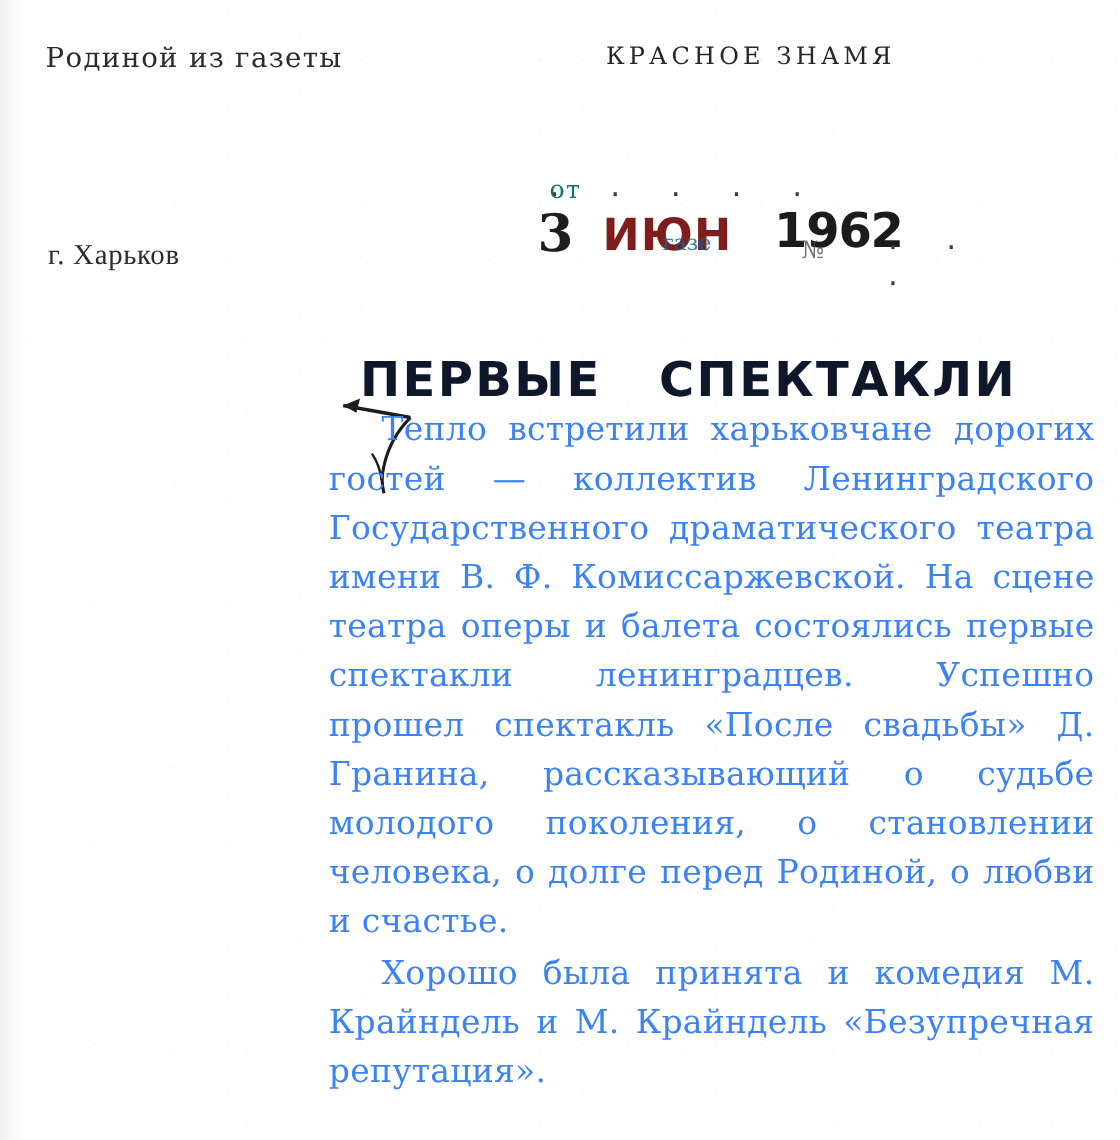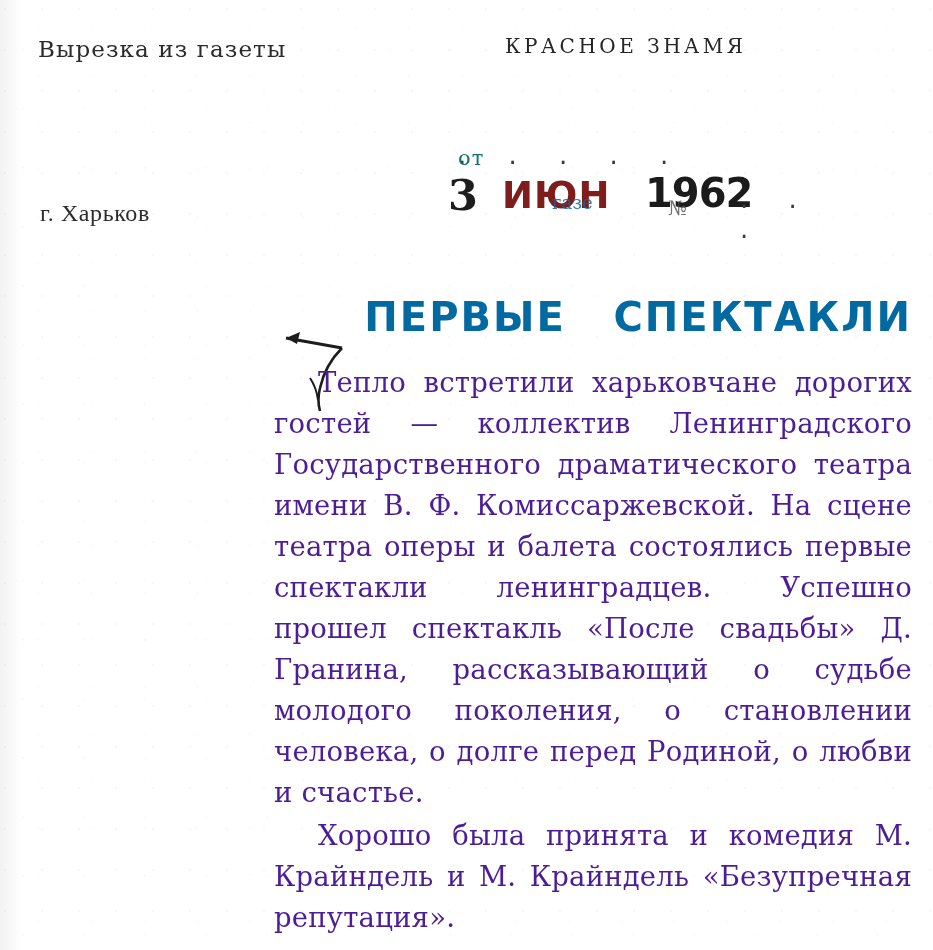--- a/index.html
+++ b/index.html
@@ -124,32 +124,31 @@
   #article {
     left: 274px;
     top: 296px;
     width: 638px;
   }
   #article-headline {
     font-family: "DejaVu Sans", sans-serif;
     font-size: 40px;
     font-weight: bold;
     letter-spacing: 2px;
-    color: #0369a1;
-    text-align: right;
+    color: #0f172a;
+    text-align: left;
     white-space: pre;
     line-height: 1.05;
     padding-left: 26px;
   }
   #article-body {
-    margin-top: 24px;
     font-family: "DejaVu Serif", serif;
     font-size: 27.5px;
     line-height: 41px;
-    color: #4c1d95;
+    color: #3b82f6;
     text-align: justify;
     letter-spacing: 0.2px;
   }
   #article-body p {
     margin: 0 0 2px 0;
     text-indent: 44px;
     text-align: justify;
   }
   #article-body p:last-child { margin-bottom: 0; }
 
@@ -178,21 +177,21 @@
     background: linear-gradient(to right, rgba(0,0,0,0.05), rgba(0,0,0,0));
     pointer-events: none;
   }
 </style>
 </head>
 <body>
 
 <div class="abs" id="paper-grain"></div>
 <div class="abs" id="left-edge-shade"></div>
 
-<div class="abs" id="clipping-label">Вырезка из газеты</div>
+<div class="abs" id="clipping-label">Родиной из газеты</div>
 
 <div class="abs" id="newspaper-title">КРАСНОЕ ЗНАМЯ</div>
 
 <div class="abs" id="city-label">г. Харьков</div>
 
 <div class="abs" id="stamp-block">
   <div class="abs" id="stamp-dots-top">· · · · ·</div>
   <div class="abs" id="stamp-ot">от</div>
   <div class="abs" id="stamp-day">3</div>
   <div class="abs" id="stamp-month">ИЮН</div>

